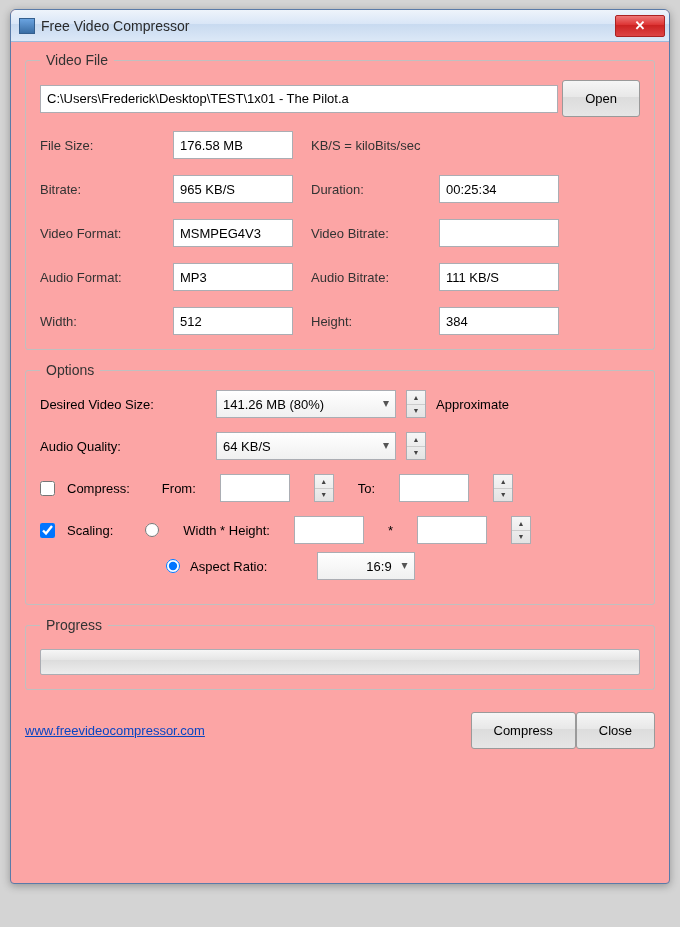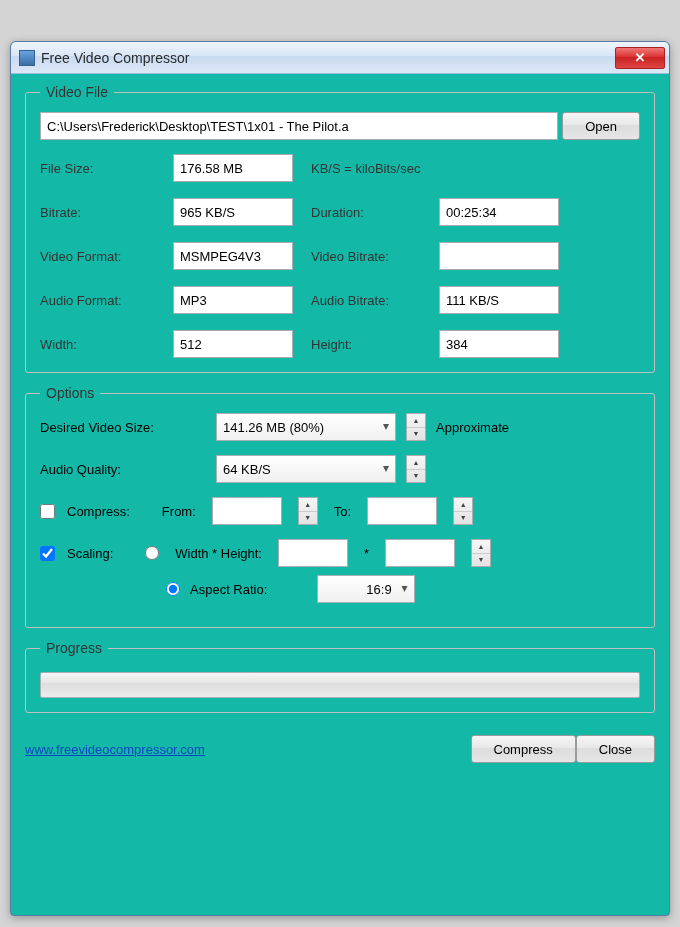--- a/index.html
+++ b/index.html
@@ -6,25 +6,25 @@
 body {
   font-family: "Segoe UI", Tahoma, sans-serif;
   font-size: 13px;
   background: #d4d4d4;
   width: 680px;
   height: 927px;
   overflow: hidden;
 }
 .window {
   position: absolute;
-  top: 41px;
+  top: 9px;
   left: 10px;
   width: 660px;
   height: 875px;
-  background: #14b8a6;
+  background: #fca5a5;
   border: 1px solid #5a7ba8;
   border-radius: 6px 6px 4px 4px;
   box-shadow: 0 2px 8px rgba(0,0,0,0.3);
   overflow: hidden;
 }
 .titlebar {
   height: 32px;
   background: linear-gradient(#eef4fb, #d9e6f7 45%, #c8daf0 46%, #dce8f7);
   border-bottom: 1px solid #9db9db;
   display: flex;
@@ -82,21 +82,21 @@
 }
 input[type=text], .dropdown, .spin-field {
   height: 28px;
   border: 1px solid #abadb3;
   background: #fff;
   padding: 0 6px;
   font-family: inherit;
   font-size: 13px;
 }
 .btn {
-  height: 28px;
+  height: 37px;
   padding: 0 22px;
   background: linear-gradient(#f6f6f6, #e8e8e8 45%, #dcdcdc 46%, #e6e6e6);
   border: 1px solid #9a9a9a;
   border-radius: 3px;
   font-family: inherit;
   font-size: 13px;
   cursor: pointer;
 }
 .info-grid {
   display: grid;
@@ -171,21 +171,21 @@
 }
 input[type=checkbox] {
   width:15px;
   height:15px;
   cursor:pointer;
 }
 .sub-opts {
   margin-left: 20px;
   display:flex;
   align-items:center;
-  gap:16px;
+  gap:24px;
   flex:1;
 }
 .mini-field {
   width: 70px;
   height:28px;
   border:1px solid #abadb3;
   background:#fff;
   padding:0 4px;
 }
 .scaling-rows {

